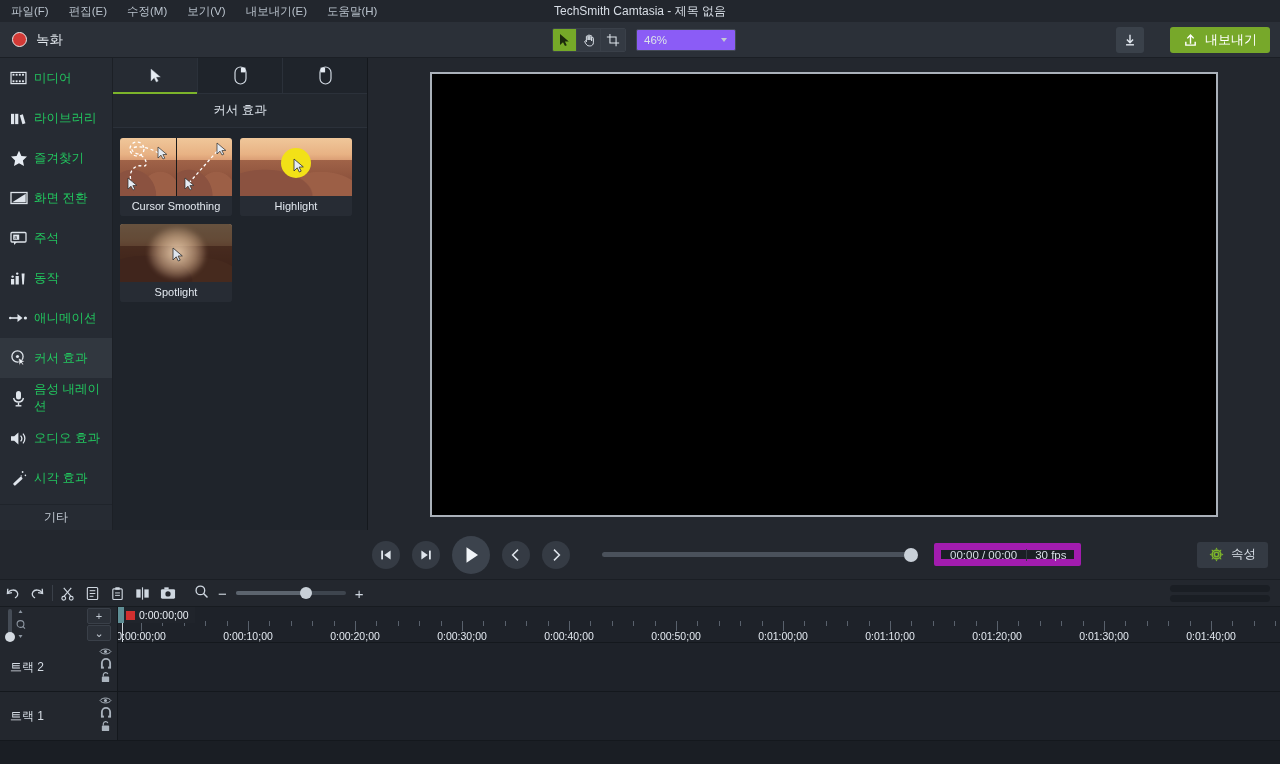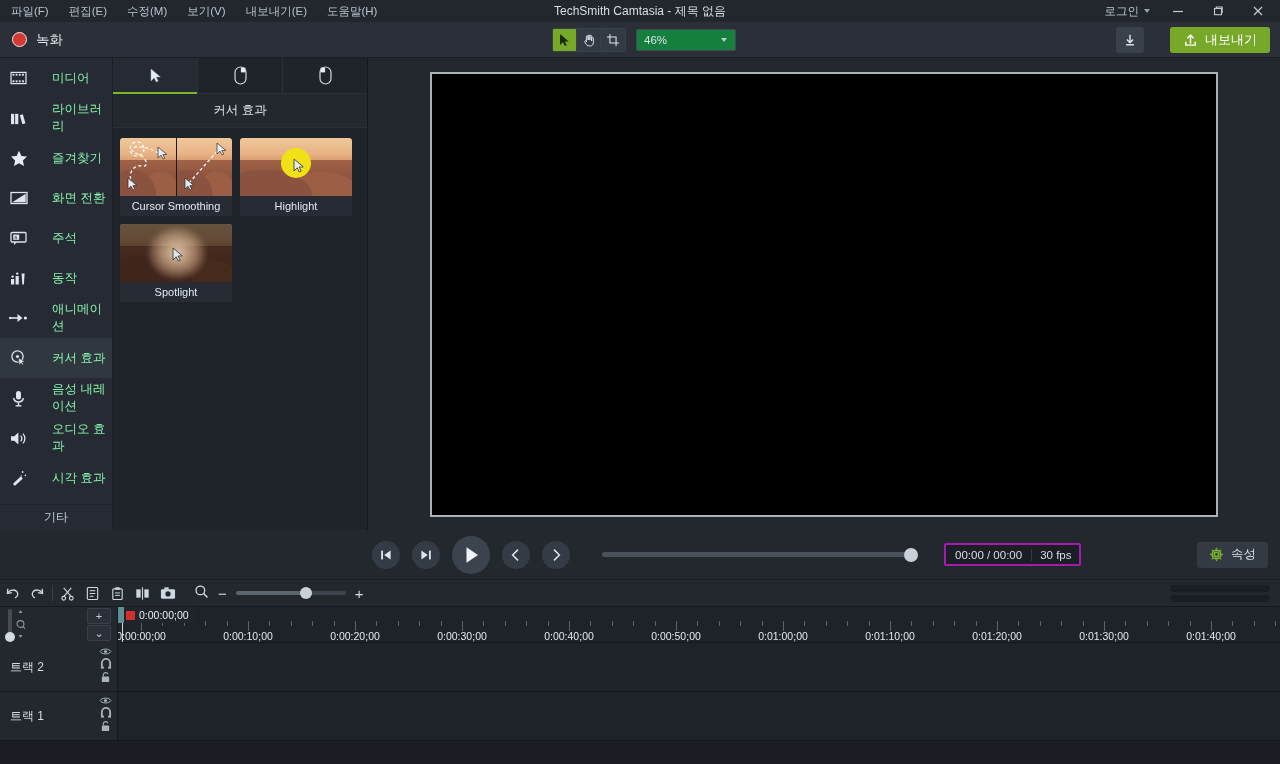--- a/index.html
+++ b/index.html
@@ -44,21 +44,21 @@
     display: flex; align-items: center; gap: 0;
   }
   .tool-grp { display: flex; border: 1px solid #3a4049; border-radius: 2px; overflow: hidden; }
   .tool-btn {
     width: 24px; height: 22px; display: flex; align-items: center; justify-content: center;
     background: #343a43; border-right: 1px solid #3a4049;
   }
   .tool-btn:last-child { border-right: none; }
   .tool-btn.active { background: #76a928; }
   .zoom-select {
-    margin-left: 10px; width: 100px; height: 22px; background: #15803d;
+    margin-left: 10px; width: 100px; height: 22px; background: #8b5cf6;
     border: 1px solid #434a54; border-radius: 2px; display: flex; align-items: center;
     padding: 0 7px; font-size: 11.5px; color: #dbe2ea; position: relative;
   }
   .zoom-select .caret-dn { position: absolute; right: 8px; border-top-color: #c2cad3; }
   .toolbar-right { margin-left: auto; display: flex; align-items: center; gap: 26px; padding-right: 10px; }
   .dl-btn {
     width: 28px; height: 26px; background: #3a414a; border-radius: 3px;
     display: flex; align-items: center; justify-content: center;
   }
   .export-btn {
@@ -68,22 +68,22 @@
 
   
   .middle { display: flex; flex: 0 0 472px; height: 472px; }
 
   
   .sidebar {
     width: 113px; background: #262b33; flex: 0 0 113px;
     display: flex; flex-direction: column; border-right: 1px solid #1c2026;
   }
   .side-item {
-    height: 40px; display: flex; align-items: center; gap: 24px; padding-left: 9px;
-    font-size: 12.5px; color: #86efac; position: relative;
+    height: 40px; display: flex; align-items: center; gap: 6px; padding-left: 9px;
+    font-size: 12.5px; color: #22c55e; position: relative;
   }
   .side-item .si-icon { width: 19px; height: 19px; display: flex; align-items: center; justify-content: center; flex: 0 0 19px; }
   .side-item.active { background: #31373f; }
   .side-item.active::before {
     content: ""; position: absolute; left: 0; top: 0; bottom: 0; width: 0px; background: #7cb42b;
   }
   .side-other {
     margin-top: auto; height: 26px; display: flex; align-items: center; justify-content: center;
     font-size: 12px; color: #c6ced7; border-top: 1px solid #1f242b; background: #262b33;
   }
@@ -164,21 +164,21 @@
   .pb-btn.play { width: 38px; height: 38px; background: #3c434d; }
   .pb-btn.chev { background: #353b44; }
   .vol-track {
     width: 312px; height: 5px; background: #4a515b; border-radius: 3px; margin-left: 20px; position: relative;
   }
   .vol-knob {
     position: absolute; right: -4px; top: -4.5px; width: 14px; height: 14px;
     border-radius: 50%; background: #c9d0d8;
   }
   .time-box {
-    margin-left: 18px; height: 23px; background: #1b1f25; border: 2px solid #a21caf; border-radius: 2px;
+    margin-left: 8px; height: 23px; background: #1b1f25; border: 7px solid #a21caf; border-radius: 2px;
     display: flex; align-items: center; font-size: 11.5px; color: #d7dee6;
   }
   .time-box .tval { padding: 0 9px; }
   .time-box .fps { padding: 0 8px; border-left: 1px solid #333a42; }
   .props-btn {
     position: absolute; right: 12px; height: 26px; background: #343a43; border-radius: 3px;
     display: flex; align-items: center; gap: 7px; padding: 0 12px; font-size: 12.5px; color: #dbe2ea;
   }
 
   
@@ -241,43 +241,20 @@
   <div class="titlebar">
     <div class="menu">
       <div class="menu-item">파일(F)</div>
       <div class="menu-item">편집(E)</div>
       <div class="menu-item">수정(M)</div>
       <div class="menu-item">보기(V)</div>
       <div class="menu-item">내보내기(E)</div>
       <div class="menu-item">도움말(H)</div>
     </div>
     <div class="win-title">TechSmith Camtasia - 제목 없음</div>
-    <div class="title-right">
-      <div class="login-btn">
-        <span>로그인</span>
-        <span class="caret-dn"></span>
-      </div>
-      <div class="wbtn">
-        <svg width="12" height="12" viewBox="0 0 12 12">
-            <line x1="1" y1="6.5" x2="11" y2="6.5" stroke="#c2cad3" stroke-width="1.2"></line>
-          </svg>
-      </div>
-      <div class="wbtn">
-        <svg width="12" height="12" viewBox="0 0 12 12">
-          <rect x="2.5" y="3.5" width="7" height="6.2" fill="none" stroke="#c2cad3" stroke-width="1.1"></rect>
-          <path d="M4.3 3.2 V2 H10.2 V8" fill="none" stroke="#c2cad3" stroke-width="1.1"></path>
-        </svg>
-      </div>
-      <div class="wbtn close">
-        <svg width="12" height="12" viewBox="0 0 12 12">
-          <line x1="2" y1="2" x2="10" y2="10" stroke="#c2cad3" stroke-width="1.2"></line>
-          <line x1="10" y1="2" x2="2" y2="10" stroke="#c2cad3" stroke-width="1.2"></line>
-        </svg>
-      </div>
-    </div>
   </div>
 
   <div class="toolbar">
     <div class="record-btn">
       <span class="rec-dot"></span>
       <span class="rec-label">녹화</span>
     </div>
 
     <div class="center-tools">
       <div class="tool-grp">

